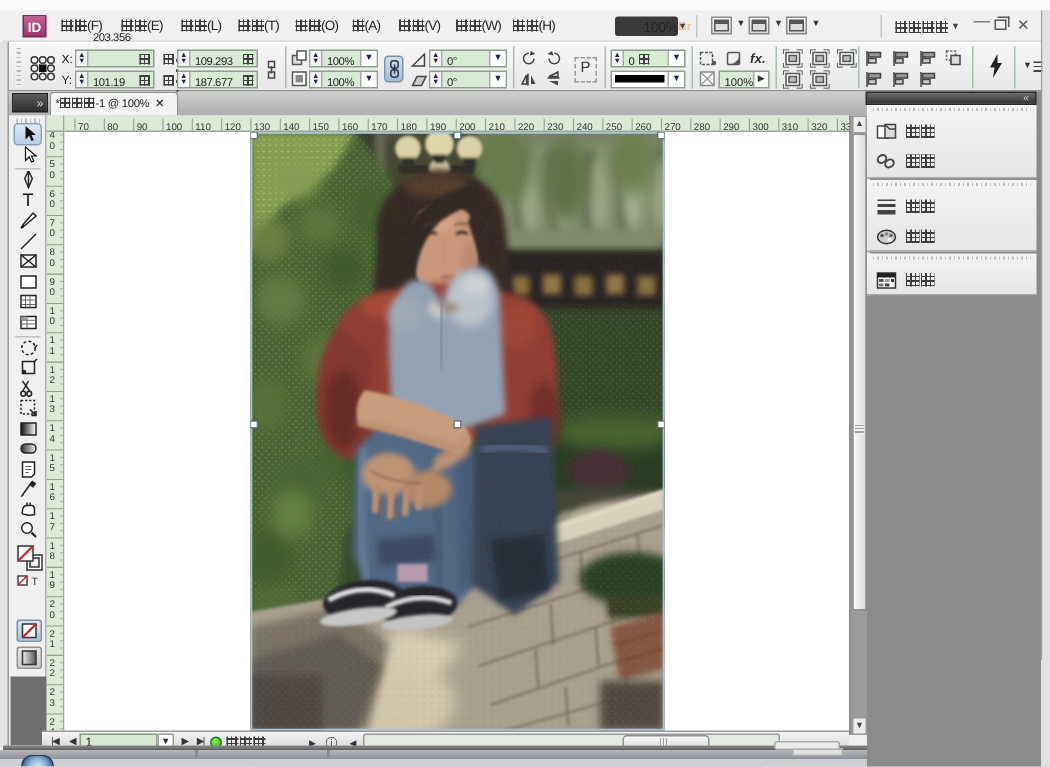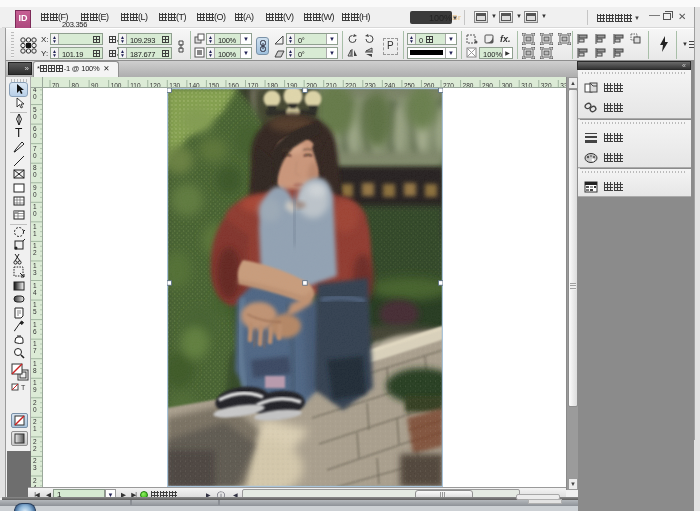--- a/index.html
+++ b/index.html
@@ -13,21 +13,21 @@
 .c8{width:8px;height:8px;margin:1px 0.5px 0 0.5px;}
 .c7{width:7px;height:7px;margin:1px 0.5px 0 0.5px;}
 </style></head>
 <body>
 <div id="scr">
 
 <div class="abs" style="left:0;top:0;width:696px;height:500px;background:#f0f0f0;"></div>
 <div class="abs" style="left:0;top:0;width:700px;height:7px;background:#fafafa;"></div>
 
 <div class="abs" style="left:2px;top:7px;width:692px;height:21px;background:#f0f0f0;border-bottom:1px solid #d8d8d8;"></div>
-<div class="abs" style="left:15px;top:10px;width:16px;height:33px;background:linear-gradient(#c75f94,#97366b);border:1px solid #7c2a58;color:#fff;font-size:9px;font-weight:bold;text-align:center;line-height:14px;">ID</div>
+<div class="abs" style="left:15px;top:10px;width:16px;height:15px;background:linear-gradient(#c75f94,#97366b);border:1px solid #7c2a58;color:#fff;font-size:9px;font-weight:bold;text-align:center;line-height:14px;">ID</div>
 <div id="menus">
       <div class="tx" style="left:40px;top:12px;font-size:9px;"><span class="cj c8"></span><span class="cj c8"></span><span style="font-size:9px;letter-spacing:-0.5px;">(F)</span></div>
       <div class="tx" style="left:80px;top:12px;font-size:9px;"><span class="cj c8"></span><span class="cj c8"></span><span style="font-size:9px;letter-spacing:-0.5px;">(E)</span></div>
       <div class="tx" style="left:120px;top:12px;font-size:9px;"><span class="cj c8"></span><span class="cj c8"></span><span style="font-size:9px;letter-spacing:-0.5px;">(L)</span></div>
       <div class="tx" style="left:158px;top:12px;font-size:9px;"><span class="cj c8"></span><span class="cj c8"></span><span style="font-size:9px;letter-spacing:-0.5px;">(T)</span></div>
       <div class="tx" style="left:196px;top:12px;font-size:9px;"><span class="cj c8"></span><span class="cj c8"></span><span style="font-size:9px;letter-spacing:-0.5px;">(O)</span></div>
       <div class="tx" style="left:234px;top:12px;font-size:9px;"><span class="cj c8"></span><span style="font-size:9px;letter-spacing:-0.5px;">(A)</span></div>
       <div class="tx" style="left:265px;top:12px;font-size:9px;"><span class="cj c8"></span><span class="cj c8"></span><span style="font-size:9px;letter-spacing:-0.5px;">(V)</span></div>
       <div class="tx" style="left:303px;top:12px;font-size:9px;"><span class="cj c8"></span><span class="cj c8"></span><span style="font-size:9px;letter-spacing:-0.5px;">(W)</span></div>
       <div class="tx" style="left:341px;top:12px;font-size:9px;"><span class="cj c8"></span><span class="cj c8"></span><span style="font-size:9px;letter-spacing:-0.5px;">(H)</span></div>

